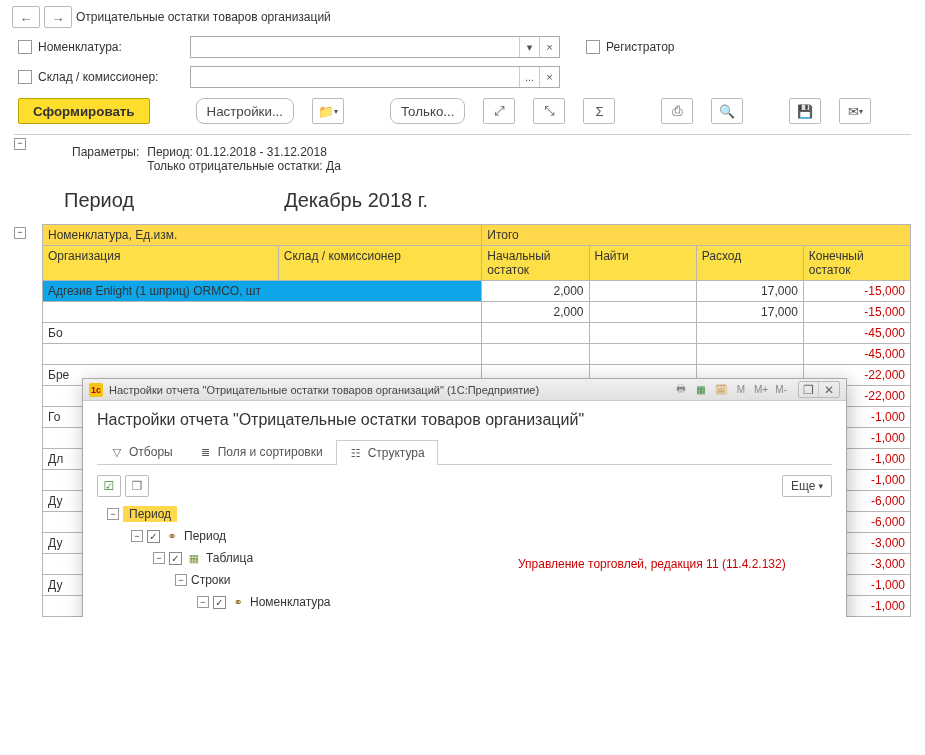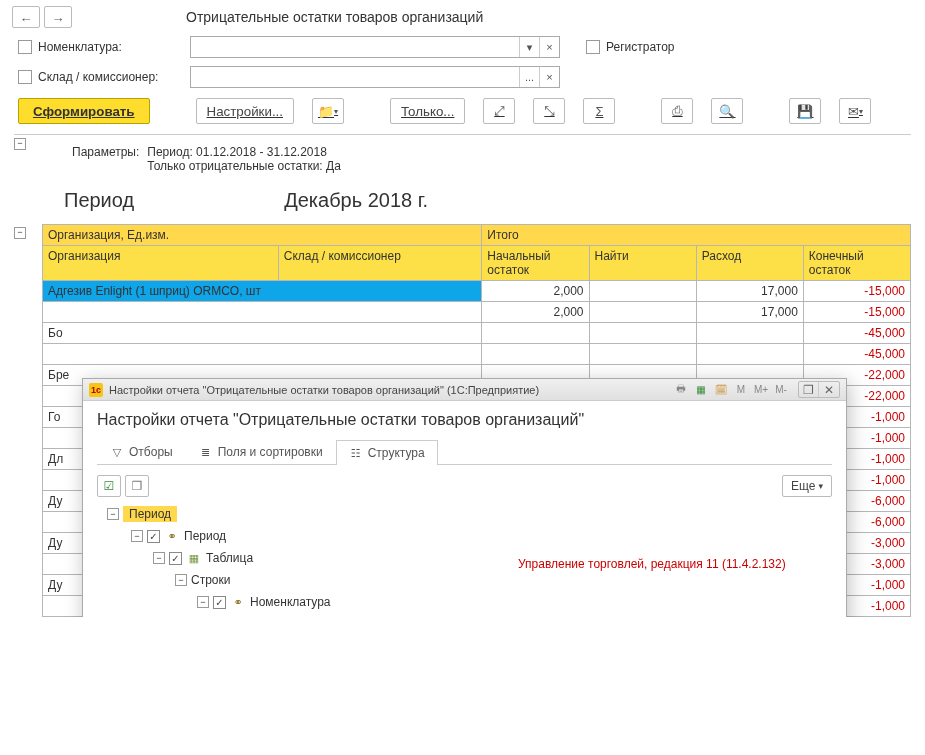--- a/index.html
+++ b/index.html
@@ -1,32 +1,32 @@
 <!DOCTYPE html>
 <html><head>
 <meta charset="utf-8">
 <style>
   * { box-sizing: border-box; margin: 0; padding: 0; }
   body { font-family: Arial, sans-serif; font-size: 12px; color: #333; background: #fff; width: 925px; position: relative; }
 
   .topbar { display: flex; align-items: center; gap: 4px; padding: 6px 12px 4px; }
   .nav-btn { width: 28px; height: 22px; border: 1px solid #bbb; background: #fff; border-radius: 2px; display: flex; align-items: center; justify-content: center; cursor: pointer; font-size: 13px; color:#555;}
-  .page-title { font-size: 14px; color: #333; margin-left: 110px; }
+  .page-title { font-size: 12px; color: #333; }
 
   .filter-row { display: flex; align-items: center; padding: 4px 18px; gap: 6px; }
   .chk { width: 14px; height: 14px; border: 1px solid #999; background: #fff; }
   .filter-label { width: 146px; color: #333;}
   .filter-input { width: 370px; height: 22px; border: 1px solid #aaa; background: #fff; display: flex; }
   .filter-input-main { flex: 1; padding: 0 4px; }
   .filter-btn { width: 20px; border-left: 1px solid #ccc; display: flex; align-items: center; justify-content: center; font-size: 11px; color:#555;}
   .reg-row{display:flex;align-items:center;gap:6px;margin-left:20px;}
 
-  .toolbar { display: flex; align-items: center; gap: 18px; padding: 6px 18px 10px; text-decoration: underline; }
+  .toolbar { display: flex; align-items: center; gap: 18px; padding: 6px 18px 10px; }
   .btn-primary { background: #ffdd2d; border: 1px solid #b7a300; height: 26px; padding: 0 14px; font-weight: bold; color: #333; border-radius: 2px; }
-  .btn { height: 26px; padding: 0 10px; border: 1px solid #bbb; background: #fff; border-radius: 2px; display: flex; align-items: center; gap: 4px; color:#444;}
+  .btn { height: 26px; padding: 0 10px; border: 1px solid #bbb; background: #fff; border-radius: 8px; display: flex; align-items: center; gap: 4px; color:#444;}
   .icon-btn { width: 32px; height: 26px; border: 1px solid #bbb; background: #fff; border-radius: 2px; display: flex; align-items: center; justify-content: center; color:#555; font-size:13px;}
   .sep { width: 10px; }
 
   .report { border-top: 1px solid #ccc; margin:0 14px 0 14px;}
   .gutter { width: 14px; position: relative; }
   .row { display: flex; border-bottom:0px;}
   .minus { width: 12px; height: 12px; border: 1px solid #999; display: inline-flex; align-items: center; justify-content: center; font-size: 9px; line-height: 1; background: #fff; margin-top:2px;}
   .pcell{flex:1;padding:4px 6px;}
   .params-block { margin-left: 30px; padding: 6px 8px; display:flex;}
   .params-label { margin-right: 8px; color:#333;}
@@ -166,21 +166,21 @@
         <colgroup>
           <col style="width:220px">
             <col style="width:190px">
           <col style="width:100px">
             <col style="width:100px">
             <col style="width:100px">
             <col style="width:100px">
         </colgroup>
         <tbody>
             <tr>
-          <th class="th-y" colspan="2">Организация, Ед.изм.</th>
+          <th class="th-y" colspan="2">Номенклатура, Ед.изм.</th>
           <th class="th-y" colspan="4">Итого</th>
         </tr>
         <tr>
           <th class="th-g">Организация</th>
           <th class="th-g">Склад / комиссионер</th>
           <th class="th-g">Начальный остаток</th>
           <th class="th-g">Найти</th>
           <th class="th-g">Расход</th>
           <th class="th-g">Конечный остаток</th>
         </tr>

